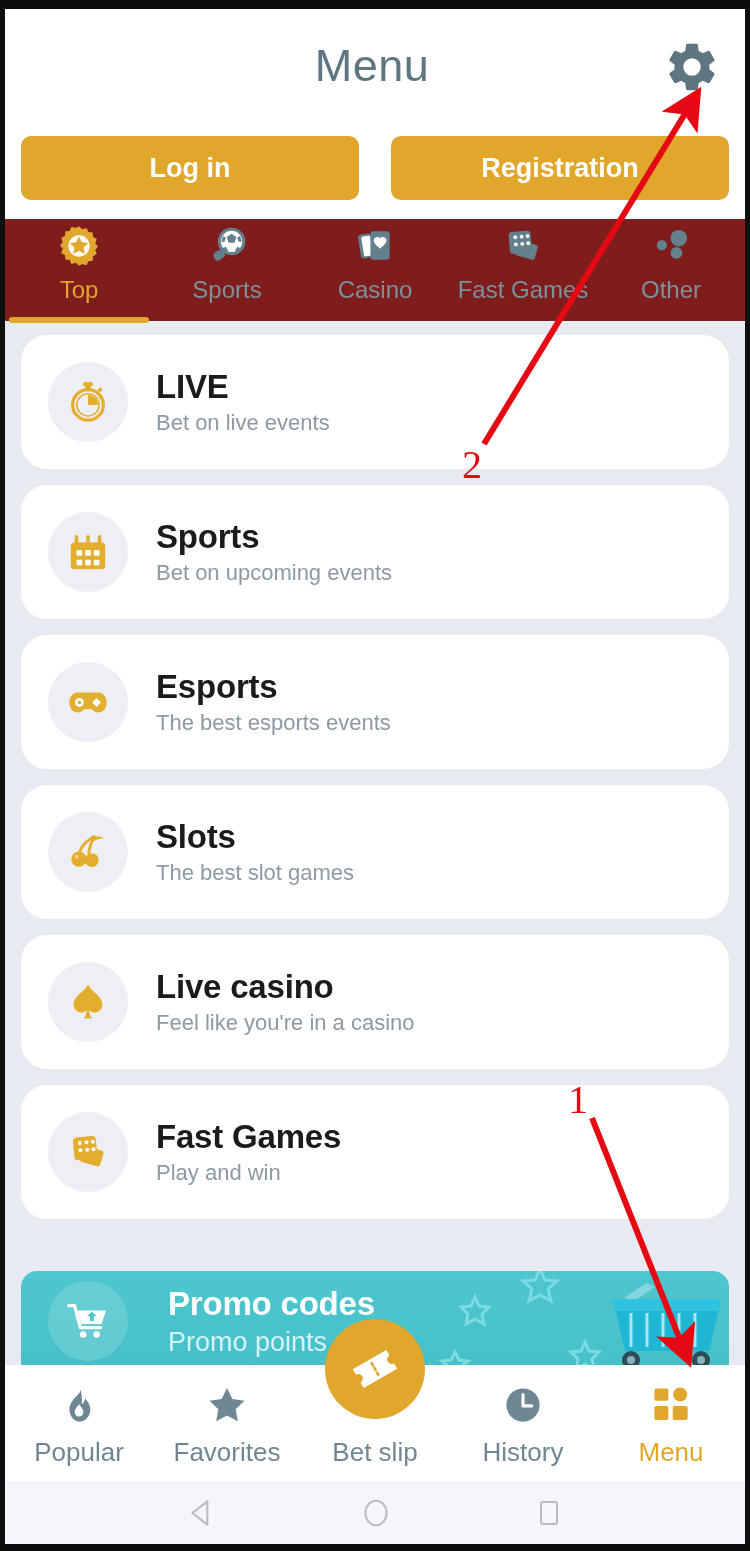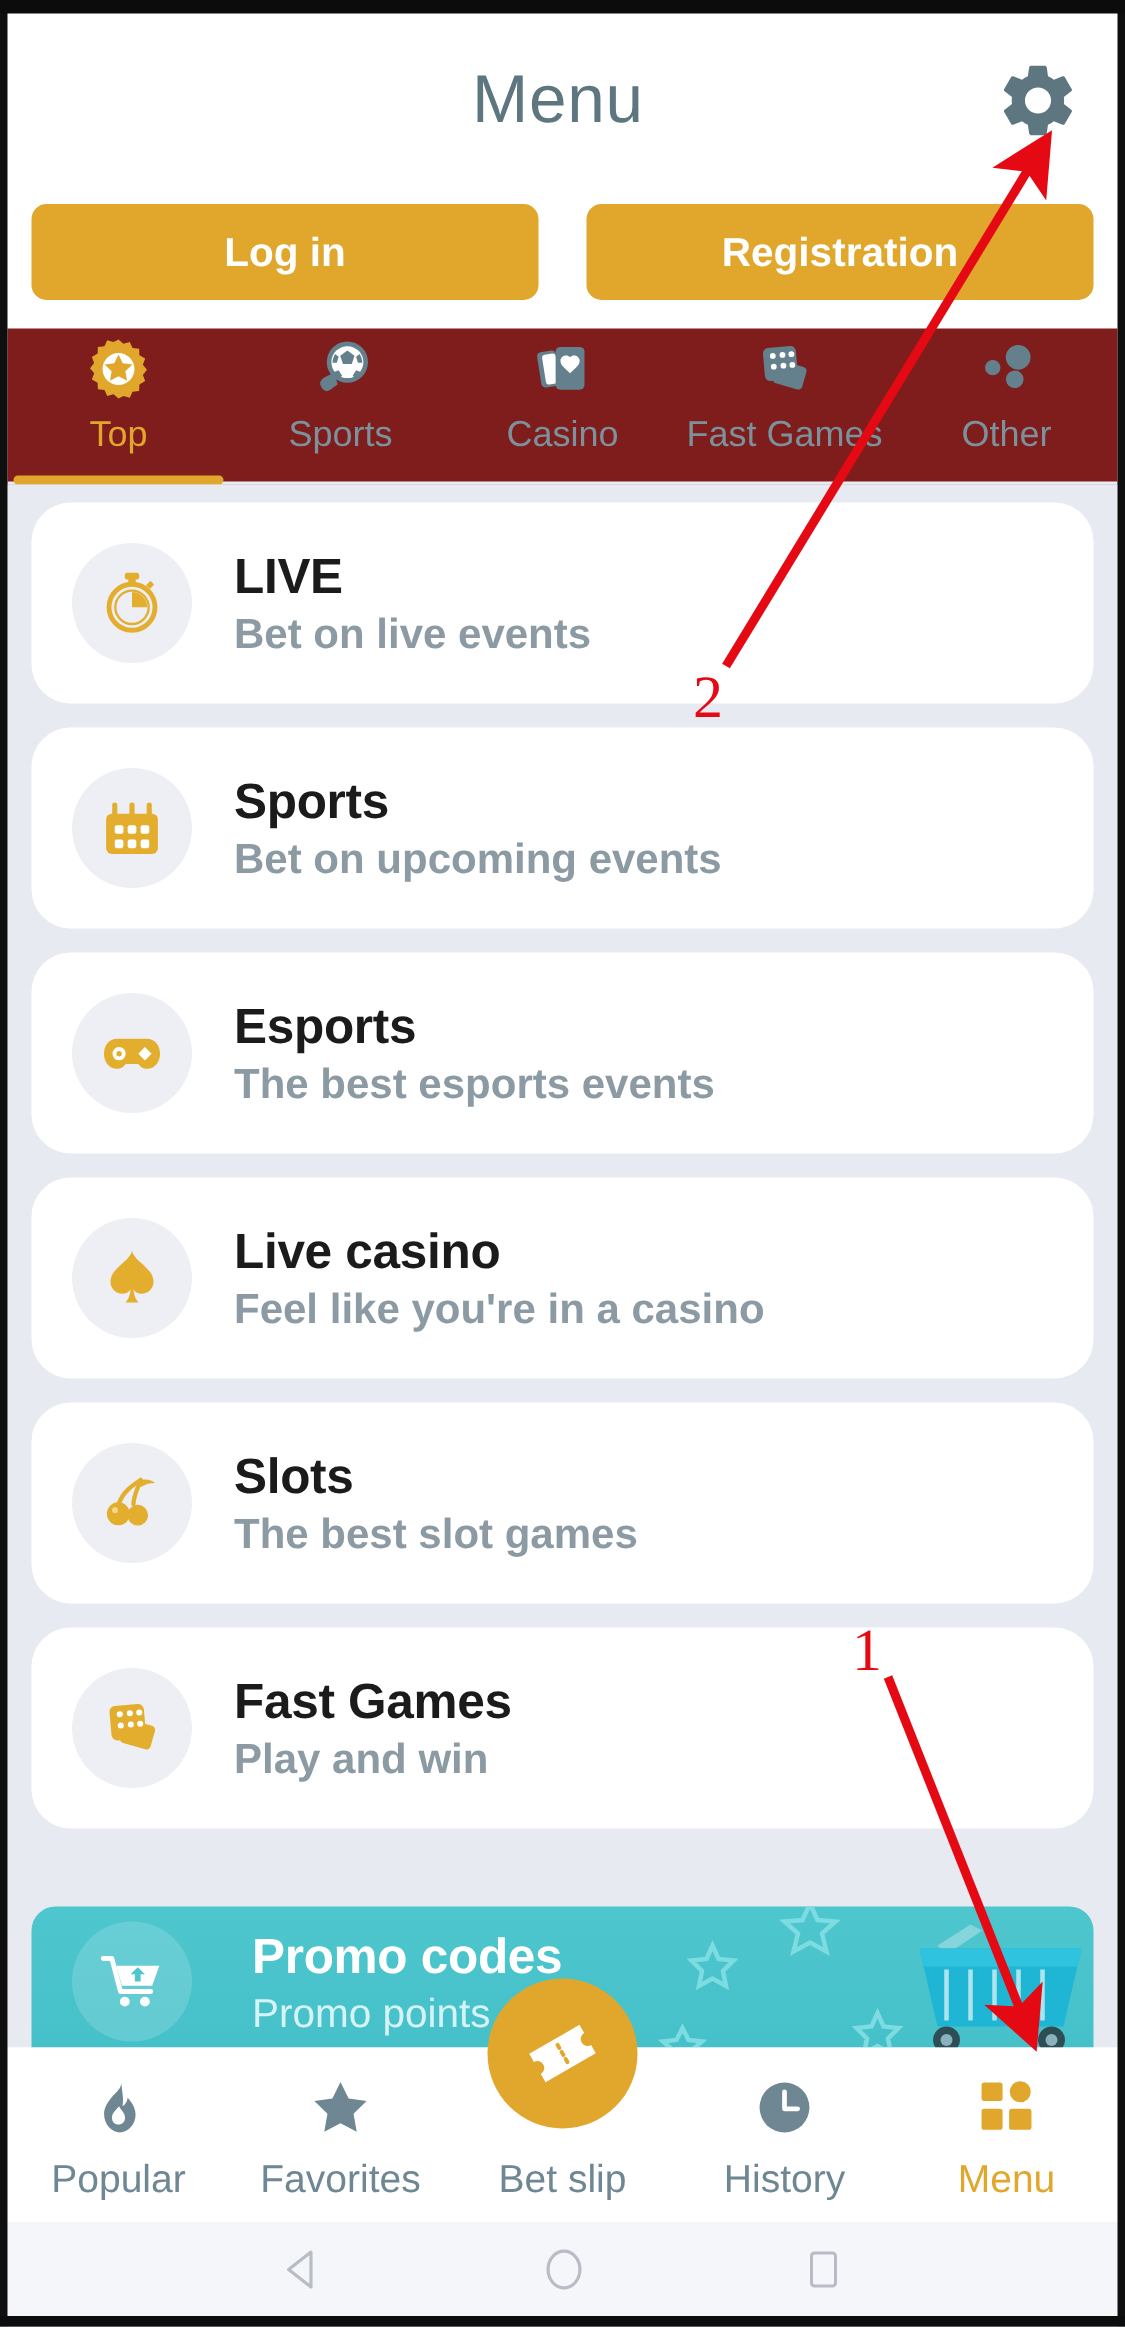--- a/index.html
+++ b/index.html
@@ -121,21 +121,21 @@
     flex:0 0 auto;
   }
   .card-icon svg { display:block; }
   .card-text { margin-left:28px; }
   .card-title {
     font-size:33px; font-weight:700; color:#1b1b1b;
     line-height:1.15;
     letter-spacing:-0.2px;
   }
   .card-sub {
-    font-size:28px; color:#8b9aa3; font-weight:700;
+    font-size:22px; color:#8b9aa3; font-weight:400;
     margin-top:4px;
   }
 
   
   .promo {
     position:absolute;
     left:16px; right:16px;
     bottom:-6px;
     height:100px;
     background:linear-gradient(180deg,#4ec6ce 0%,#45c0c9 100%);
@@ -362,43 +362,43 @@
         </div>
         <div class="card-text">
           <div class="card-title">Esports</div>
           <div class="card-sub">The best esports events</div>
         </div>
       </div>
 
       <div class="menu-card">
         <div class="card-icon">
           <svg width="46" height="46" viewBox="0 0 48 48">
-            <path fill="#e3ae2e" d="M24 5c-1 7-15 12-15 21.5 0 5 3.8 8.5 8.2 8.5 2.6 0 4.6-1.2 5.8-3-.3 3.8-1.6 7.2-3.5 9h9c-1.9-1.8-3.2-5.2-3.5-9 1.2 1.8 3.2 3 5.8 3 4.4 0 8.2-3.5 8.2-8.5C39 17 25 12 24 5z"></path>
-          </svg>
-        </div>
-        <div class="card-text">
-          <div class="card-title">Live casino</div>
-          <div class="card-sub">Feel like you're in a casino</div>
-        </div>
-      </div>
-
-      <div class="menu-card">
-        <div class="card-icon">
-          <svg width="46" height="46" viewBox="0 0 48 48">
             <path d="M30 8c-6 4-12 8-15 16" stroke="#e3ae2e" stroke-width="3" fill="none" stroke-linecap="round"></path>
             <path d="M30 8c-2 6-5 11-5 17" stroke="#e3ae2e" stroke-width="3" fill="none" stroke-linecap="round"></path>
             <path d="M30 8c4-1 8 0 10 2-4 0-7 1-10 3z" fill="#e3ae2e"></path>
             <circle cx="14.5" cy="31.5" r="8" fill="#e3ae2e"></circle>
             <circle cx="28" cy="32.5" r="7.2" fill="#e3ae2e"></circle>
             <circle cx="12.2" cy="29" r="2" fill="#f6d88c"></circle>
           </svg>
         </div>
         <div class="card-text">
           <div class="card-title">Slots</div>
           <div class="card-sub">The best slot games</div>
+        </div>
+      </div>
+
+      <div class="menu-card">
+        <div class="card-icon">
+          <svg width="46" height="46" viewBox="0 0 48 48">
+            <path fill="#e3ae2e" d="M24 5c-1 7-15 12-15 21.5 0 5 3.8 8.5 8.2 8.5 2.6 0 4.6-1.2 5.8-3-.3 3.8-1.6 7.2-3.5 9h9c-1.9-1.8-3.2-5.2-3.5-9 1.2 1.8 3.2 3 5.8 3 4.4 0 8.2-3.5 8.2-8.5C39 17 25 12 24 5z"></path>
+          </svg>
+        </div>
+        <div class="card-text">
+          <div class="card-title">Live casino</div>
+          <div class="card-sub">Feel like you're in a casino</div>
         </div>
       </div>
 
       <div class="menu-card">
         <div class="card-icon">
           <svg width="46" height="46" viewBox="0 0 48 48">
             <rect x="17" y="20" width="22" height="17" rx="3" fill="#e3ae2e" transform="rotate(16 28 28)"></rect>
             <rect x="9" y="8" width="24" height="24" rx="4" fill="#e3ae2e" transform="rotate(-5 21 20)"></rect>
             <g fill="#ffffff">
               <circle cx="15.5" cy="14.5" r="2.1"></circle>

